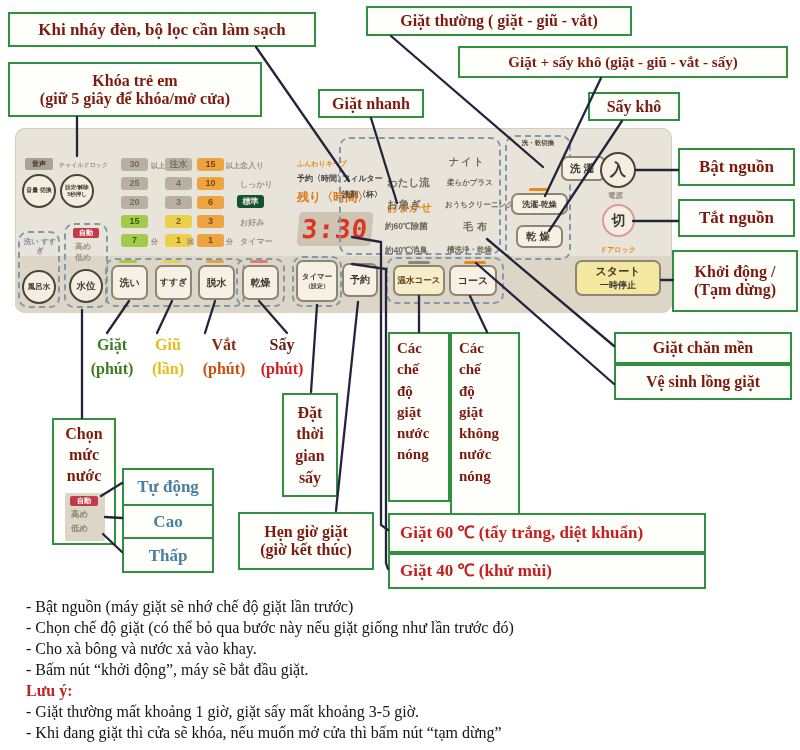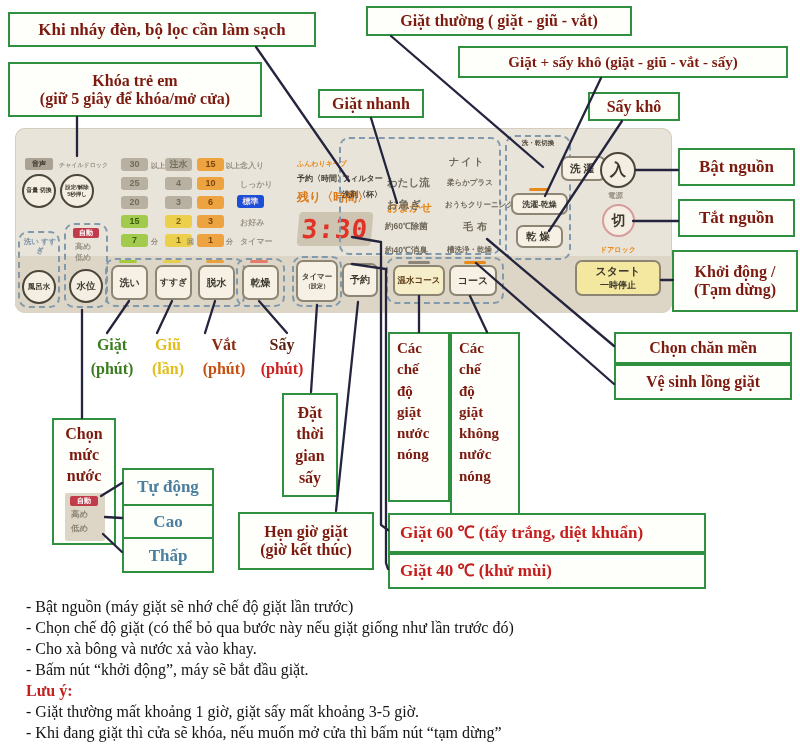--- a/index.html
+++ b/index.html
@@ -27,21 +27,21 @@
   .dash{position:absolute;border:2px dashed #8099ad;border-radius:10px;}
   .circ{position:absolute;border-radius:50%;border:2px solid #4b463a;background:#f3eee1;
         display:flex;flex-direction:column;align-items:center;justify-content:center;
         text-align:center;color:#3d392e;font-weight:bold;cursor:pointer;}
   .chip{position:absolute;width:27px;height:13px;border-radius:3px;font-size:9px;line-height:13px;
         text-align:center;font-weight:bold;}
   .chip.gray{background:#b8b1a2;color:#726c5d;}
   .chip.green{background:#a2cb4e;color:#3c5c10;}
   .chip.yellow{background:#ecd04c;color:#7a5f10;}
   .chip.orange{background:#eda440;color:#7a4710;}
-  .chip.redchip{background:#1d4ed8;color:#f7e8e8;}
+  .chip.redchip{background:#14532d;color:#f7e8e8;}
   .unit{position:absolute;font-size:7px;color:#8d8678;font-weight:bold;}
   .glabel{position:absolute;font-size:8px;color:#9a9386;font-weight:bold;white-space:nowrap;}
   .seg{position:absolute;left:283px;top:84px;width:74px;height:34px;background:#cdc5b2;
        border-radius:4px;display:flex;align-items:center;justify-content:center;
        font-family:"DejaVu Sans Mono",monospace;font-weight:bold;font-size:26px;color:#e03226;
        transform:skewX(-5deg);letter-spacing:1px;}
   .bar{position:absolute;height:3px;border-radius:2px;}
   .course-l{position:absolute;font-weight:bold;color:#6e6759;white-space:nowrap;}
   .hl{color:#e8891c;}
   svg.wires{position:absolute;left:0;top:0;z-index:10;pointer-events:none;}
@@ -178,21 +178,21 @@
   <div class="co" style="left:366px;top:6px;width:266px;height:30px;font-size:16px;">Giặt thường ( giặt - giũ - vắt)</div>
   <div class="co" style="left:458px;top:46px;width:330px;height:32px;font-size:15px;">Giặt + sấy khô (giặt - giũ - vắt - sấy)</div>
   <div class="co" style="left:318px;top:89px;width:106px;height:29px;font-size:16px;">Giặt nhanh</div>
   <div class="co" style="left:588px;top:92px;width:92px;height:29px;font-size:16px;">Sấy khô</div>
   <div class="co" style="left:678px;top:148px;width:117px;height:38px;font-size:17px;">Bật nguồn</div>
   <div class="co" style="left:678px;top:199px;width:117px;height:38px;font-size:17px;">Tắt nguồn</div>
   <div class="co" style="left:672px;top:250px;width:126px;height:62px;font-size:16px;">
     <span class="ln">Khởi động /</span>
     <span class="ln">(Tạm dừng)</span>
   </div>
-  <div class="co" style="left:614px;top:332px;width:178px;height:32px;font-size:16px;">Chọn chăn mền</div>
+  <div class="co" style="left:614px;top:332px;width:178px;height:32px;font-size:16px;">Giặt chăn mền</div>
   <div class="co" style="left:614px;top:364px;width:178px;height:36px;font-size:16px;">Vệ sinh lồng giặt</div>
 
   <div class="co words" style="left:388px;top:332px;width:62px;height:170px;font-size:15px;">
     <span class="ln">Các</span>
     <span class="ln">chế</span>
     <span class="ln">độ</span>
     <span class="ln">giặt</span>
     <span class="ln">nước</span>
     <span class="ln">nóng</span>
   </div>

